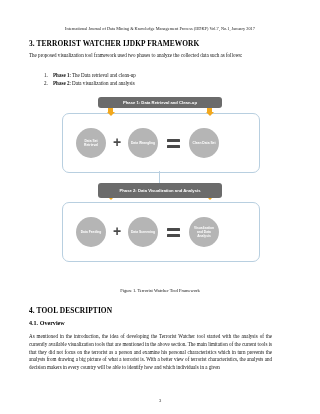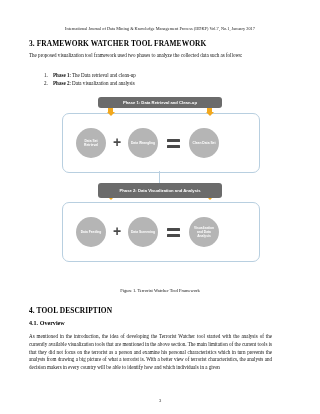--- a/index.html
+++ b/index.html
@@ -193,21 +193,21 @@
   }
 </style>
 </head>
 <body>
 
 <div class="page">
 
   <div class="running-head">International Journal of Data Mining &amp; Knowledge Management Process (IJDKP) Vol.7, No.1, January 2017</div>
 
   <div class="h-section" style="top:39px;">
-    <span class="cap">3. </span><span class="cap">FRAMEWORK WATCHER TOOL FRAMEWORK</span>
+    <span class="cap">3. </span><span class="cap">TERRORIST WATCHER IJDKP FRAMEWORK</span>
   </div>
 
   <div class="body-par" style="top:52px;">The proposed visualization tool framework used two phases to analyze the collected data such as follows:</div>
 
   <div class="list" style="top:71px;">
     <div class="list-item">
       <span class="list-num">1.</span>
       <span><b>Phase 1</b><span>: The Data retrieval and clean-up</span></span>
     </div>
     <div class="list-item">

